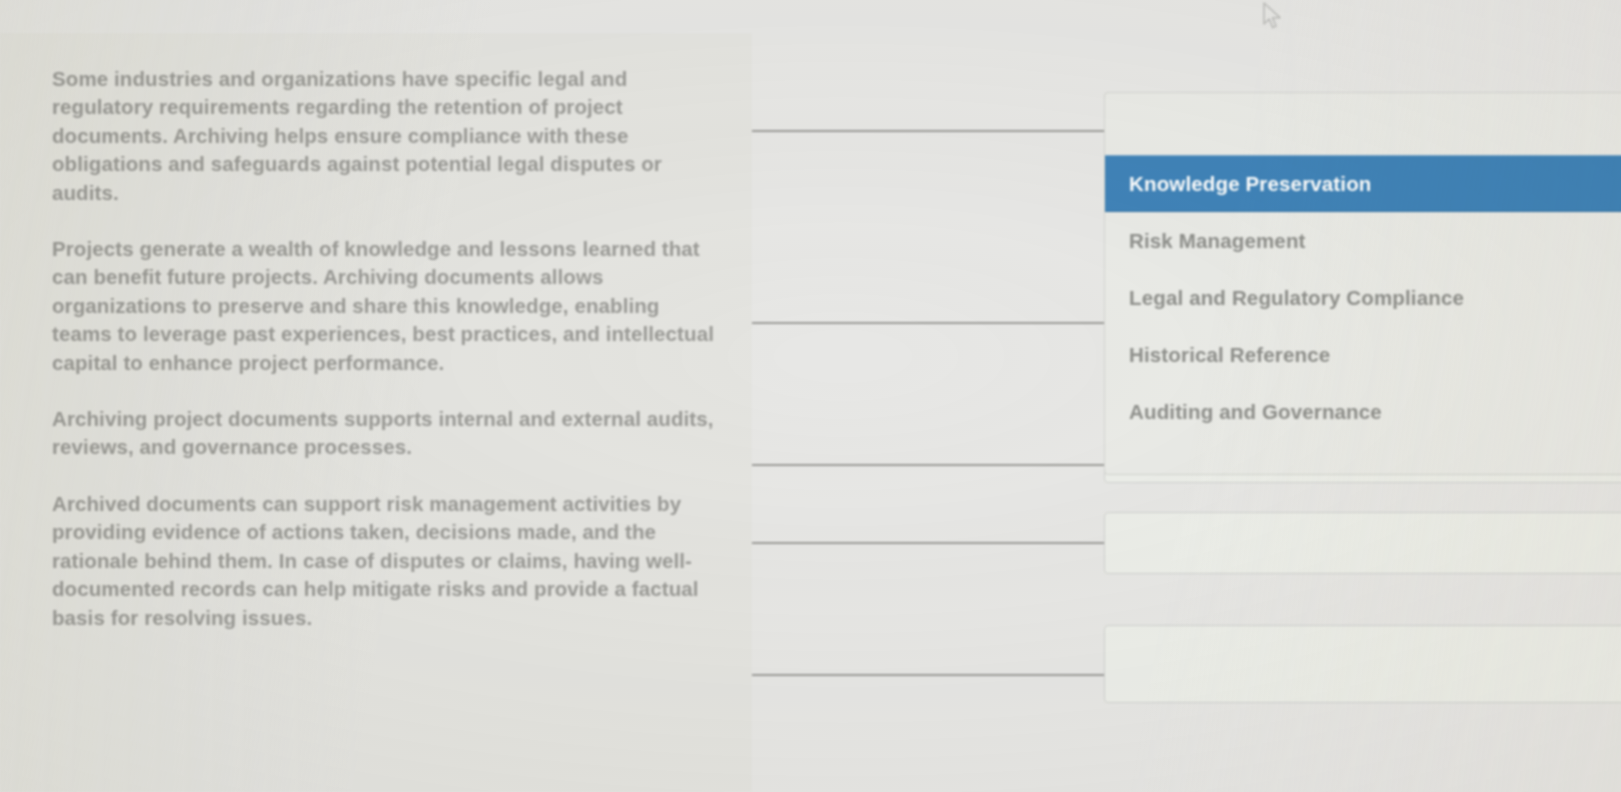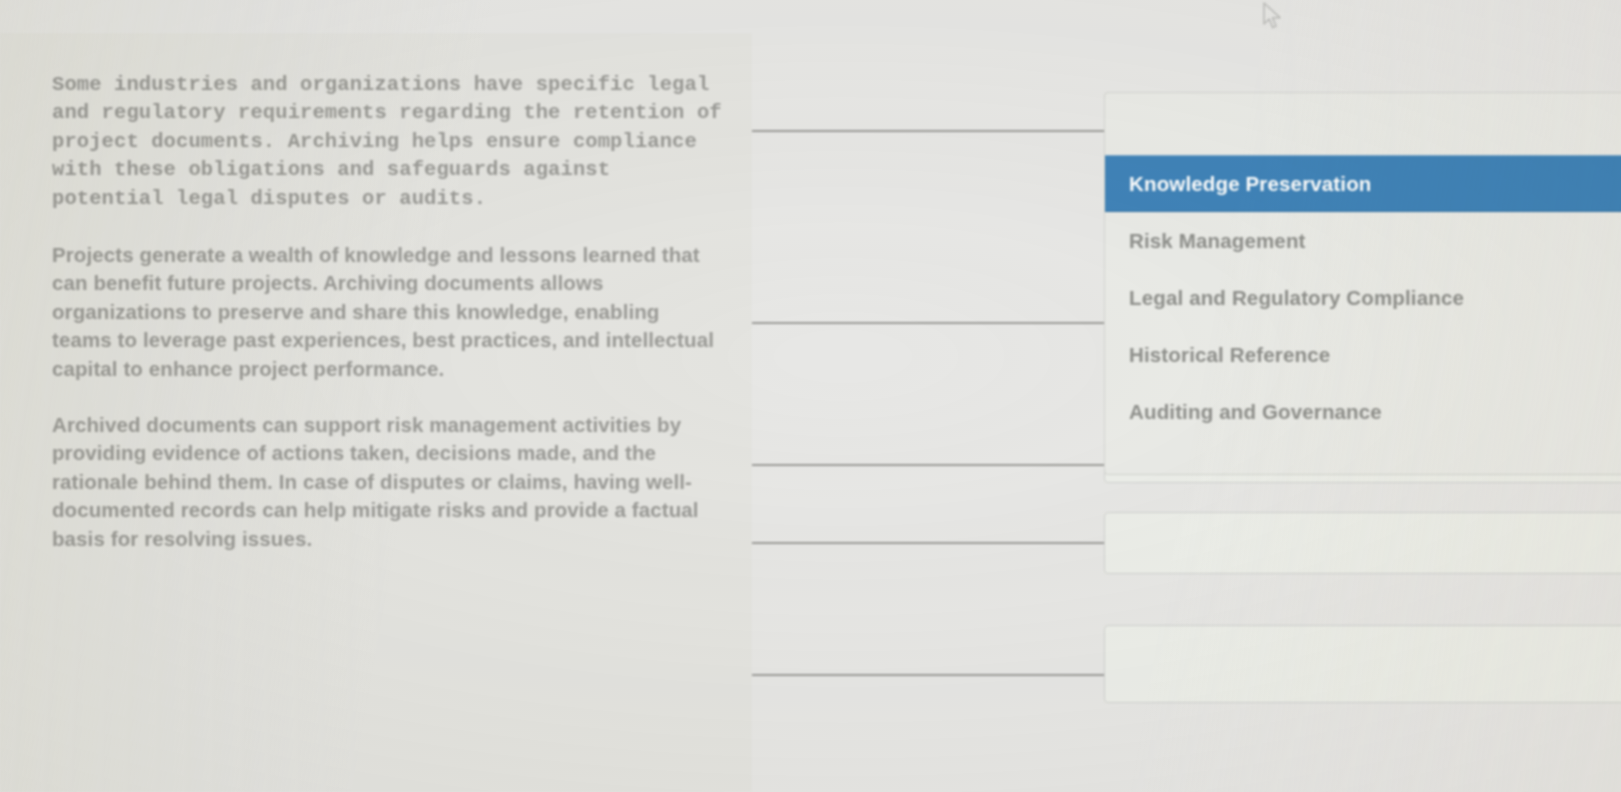--- a/index.html
+++ b/index.html
@@ -47,21 +47,21 @@
   }
   .para {
     color: #9a9a96;
     font-size: 20.5px;
     line-height: 28.4px;
     margin: 0 0 28px 0;
     font-weight: 600;
     letter-spacing: 0.1px;
     max-width: 690px;
   }
-  .para.p1 { margin-top: 20px; font-family: Liberation Mono, monospace; }
+  .para.p1 { margin-top: 14px; }
 
   
   .connector {
     position: absolute;
     height: 2px;
     background: #8e8e8c;
     opacity: 0.85;
   }
 
   
@@ -117,20 +117,21 @@
   }
 </style>
 </head>
 <body>
 
 <div id="screen">
 
   <div class="left-panel">
     <p class="para p1">Some industries and organizations have specific legal and regulatory requirements regarding the retention of project documents. Archiving helps ensure compliance with these obligations and safeguards against potential legal disputes or audits.</p>
     <p class="para">Projects generate a wealth of knowledge and lessons learned that can benefit future projects. Archiving documents allows organizations to preserve and share this knowledge, enabling teams to leverage past experiences, best practices, and intellectual capital to enhance project performance.</p>
+    <p class="para">Archiving project documents supports internal and external audits, reviews, and governance processes.</p>
     <p class="para">Archived documents can support risk management activities by providing evidence of actions taken, decisions made, and the rationale behind them. In case of disputes or claims, having well-documented records can help mitigate risks and provide a factual basis for resolving issues.</p>
   </div>
 
   <div class="connector" style="left:752px; top:130px; width:355px;"></div>
   <div class="connector" style="left:752px; top:322px; width:355px;"></div>
   <div class="connector" style="left:752px; top:464px; width:355px;"></div>
   <div class="connector" style="left:752px; top:542px; width:355px;"></div>
   <div class="connector" style="left:752px; top:674px; width:355px;"></div>
 
   <div class="dropbox" style="left:1104px; top:92px; width:560px; height:62px;"></div>

